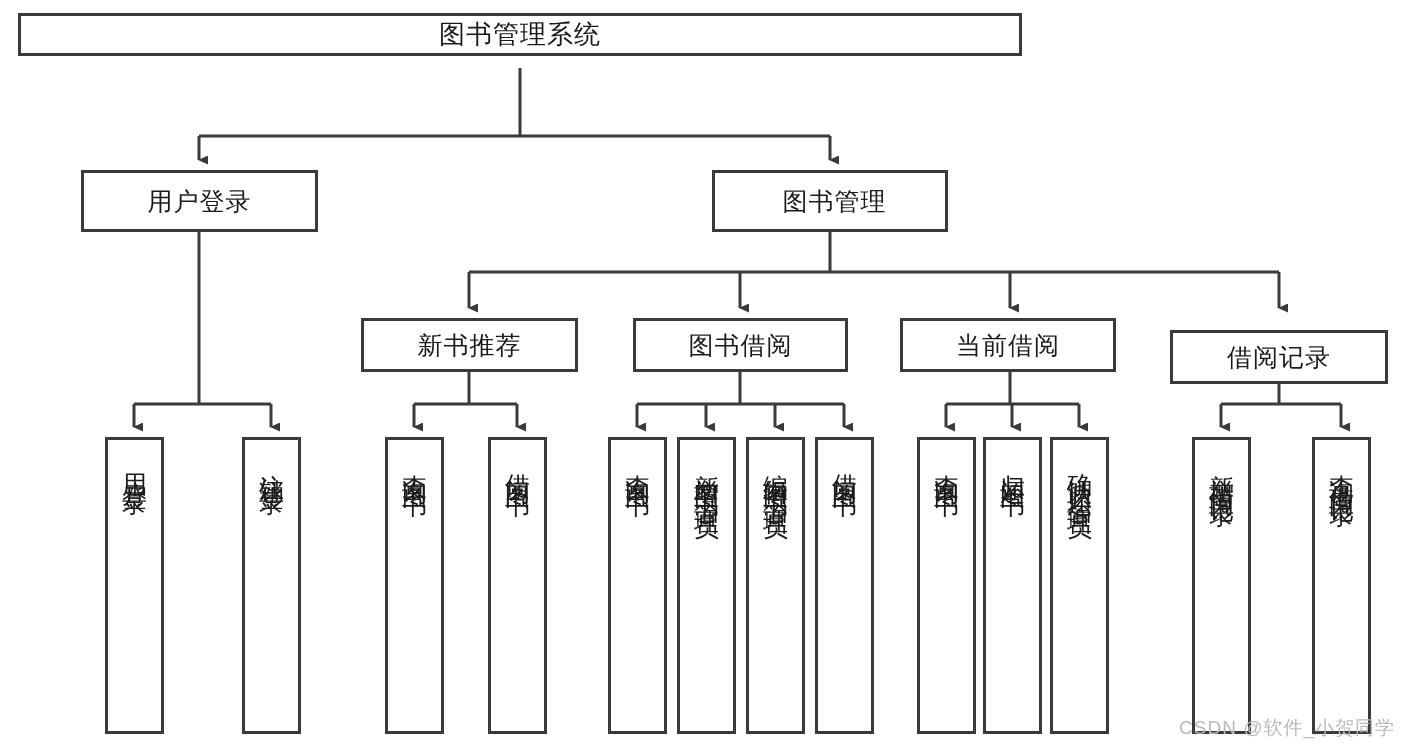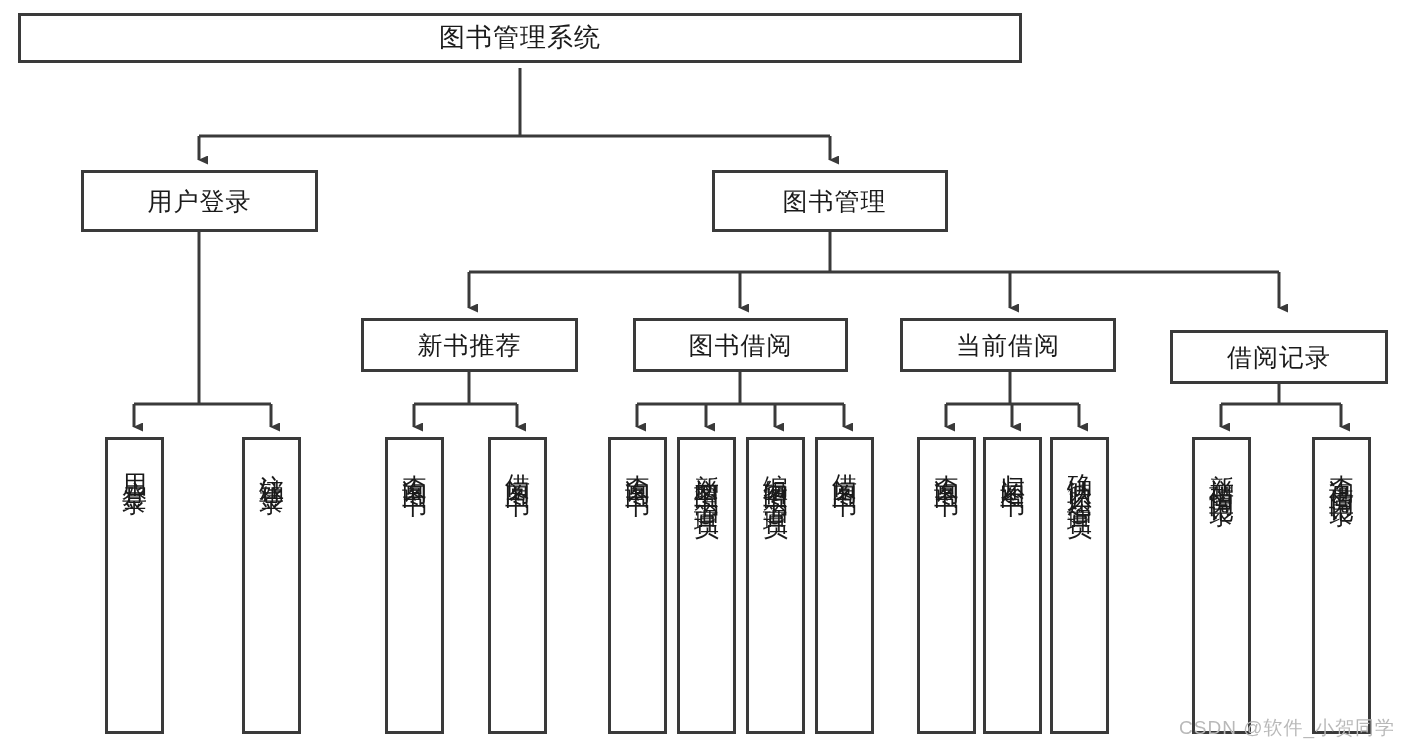--- a/index.html
+++ b/index.html
@@ -115,21 +115,21 @@
       <path d="M1012,404 L1012,427" marker-end="url(#arrow)"></path>
       <path d="M1079,404 L1079,427" marker-end="url(#arrow)"></path>
 
       <path d="M1279,372 L1279,404"></path>
       <path d="M1221,404 L1341,404"></path>
       <path d="M1221,404 L1221,427" marker-end="url(#arrow)"></path>
       <path d="M1341,404 L1341,427" marker-end="url(#arrow)"></path>
     </g>
   </svg>
 
-  <div class="node root" style="left:18px; top:13px; width:1004px; height:50px;justify-content:center;">
+  <div class="node root" style="left:18px; top:13px; width:1004px; height:43px;justify-content:center;">
     <span class="label">图书管理系统</span>
   </div>
 
   <div class="node" style="left:81px; top:170px; width:237px; height:62px;">
     <span class="label">用户登录</span>
   </div>
   <div class="node" style="left:712px; top:170px; width:236px; height:62px;padding-left:9px;">
     <span class="label">图书管理</span>
   </div>
 

